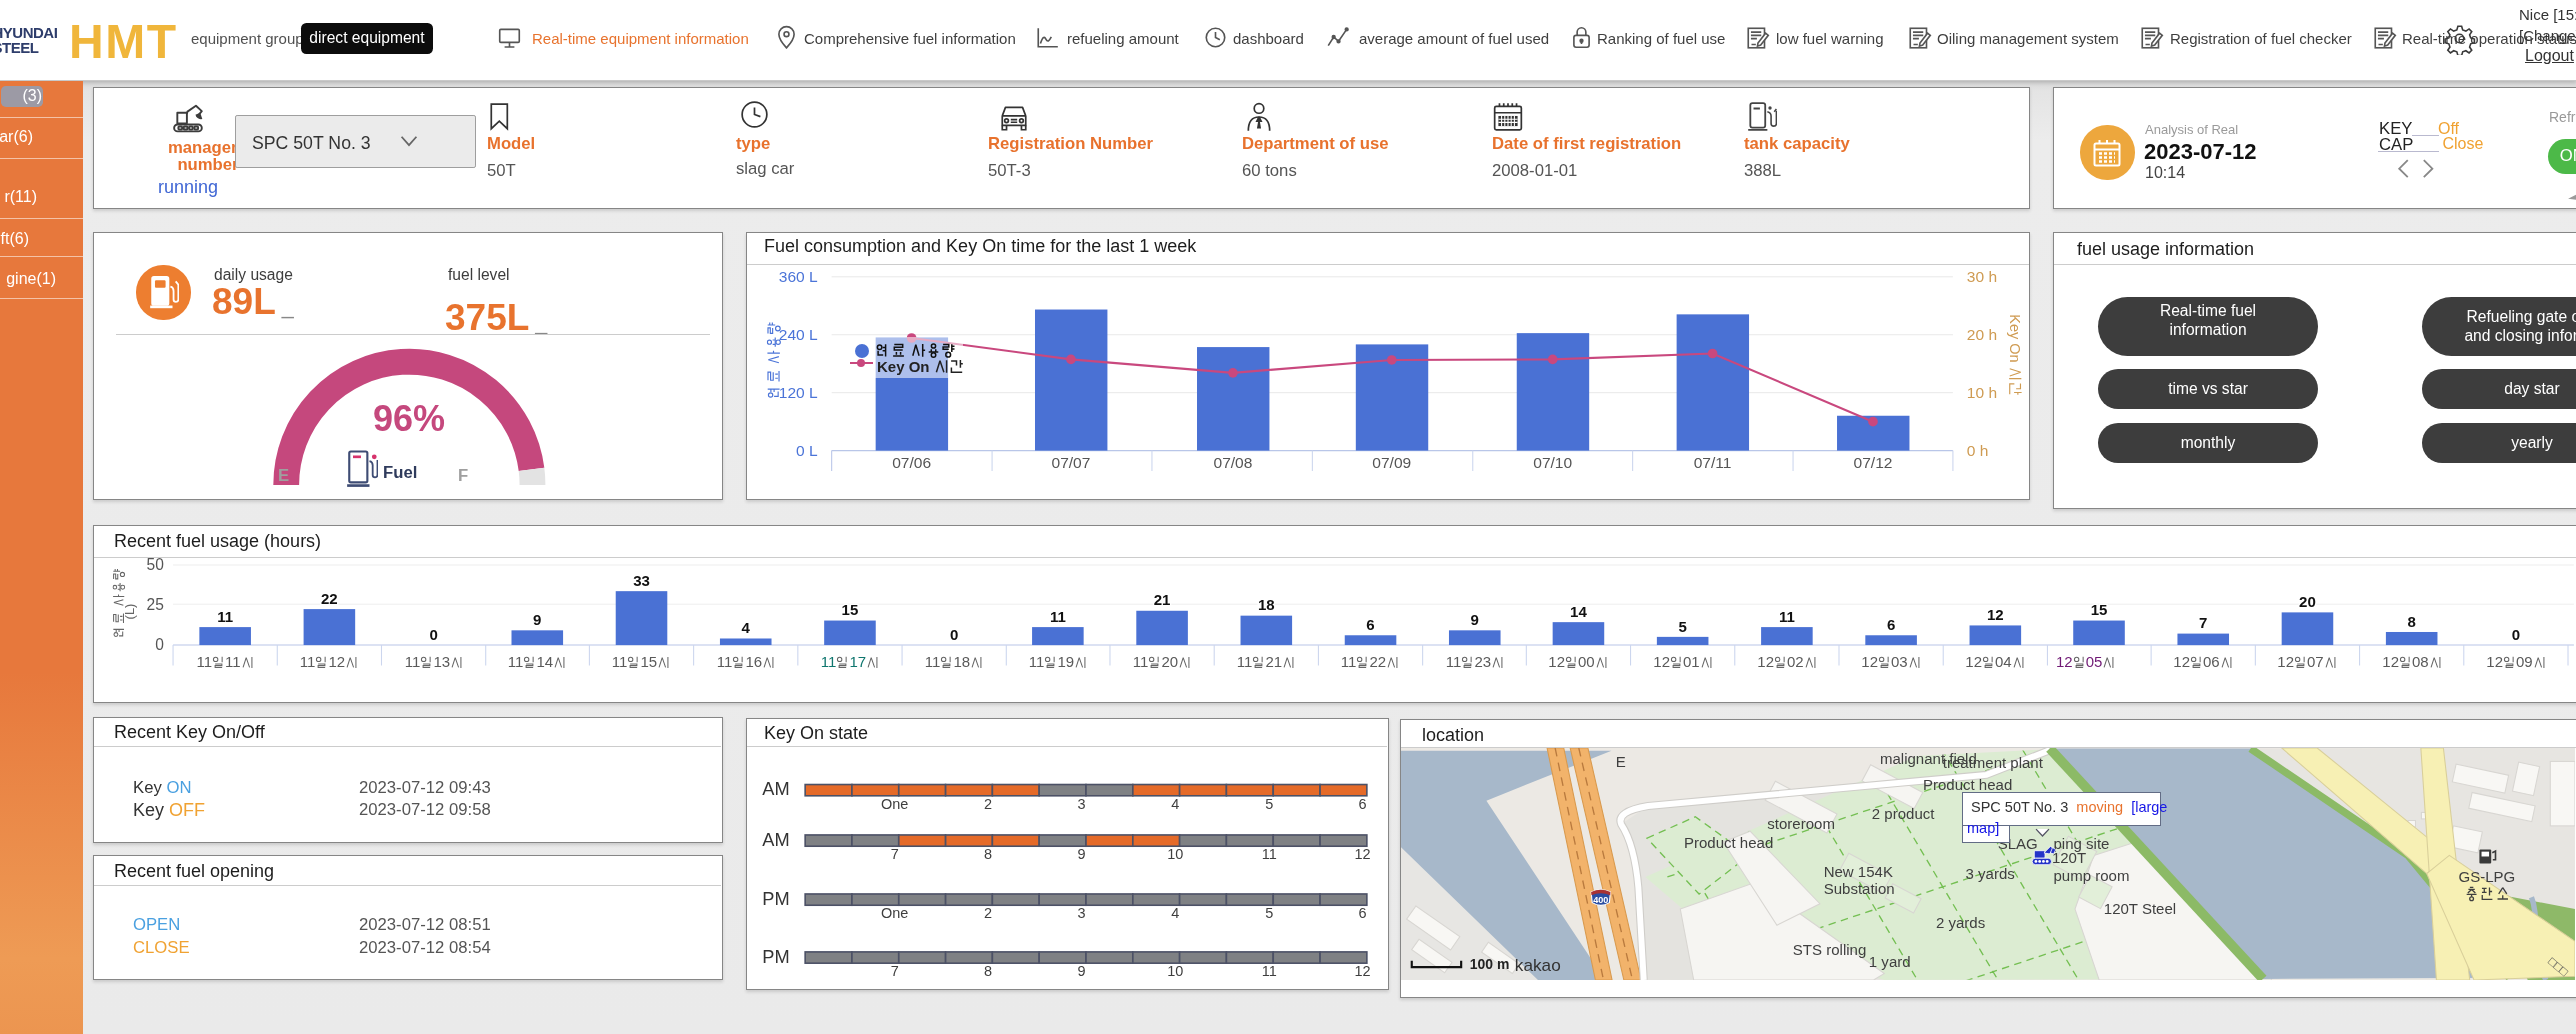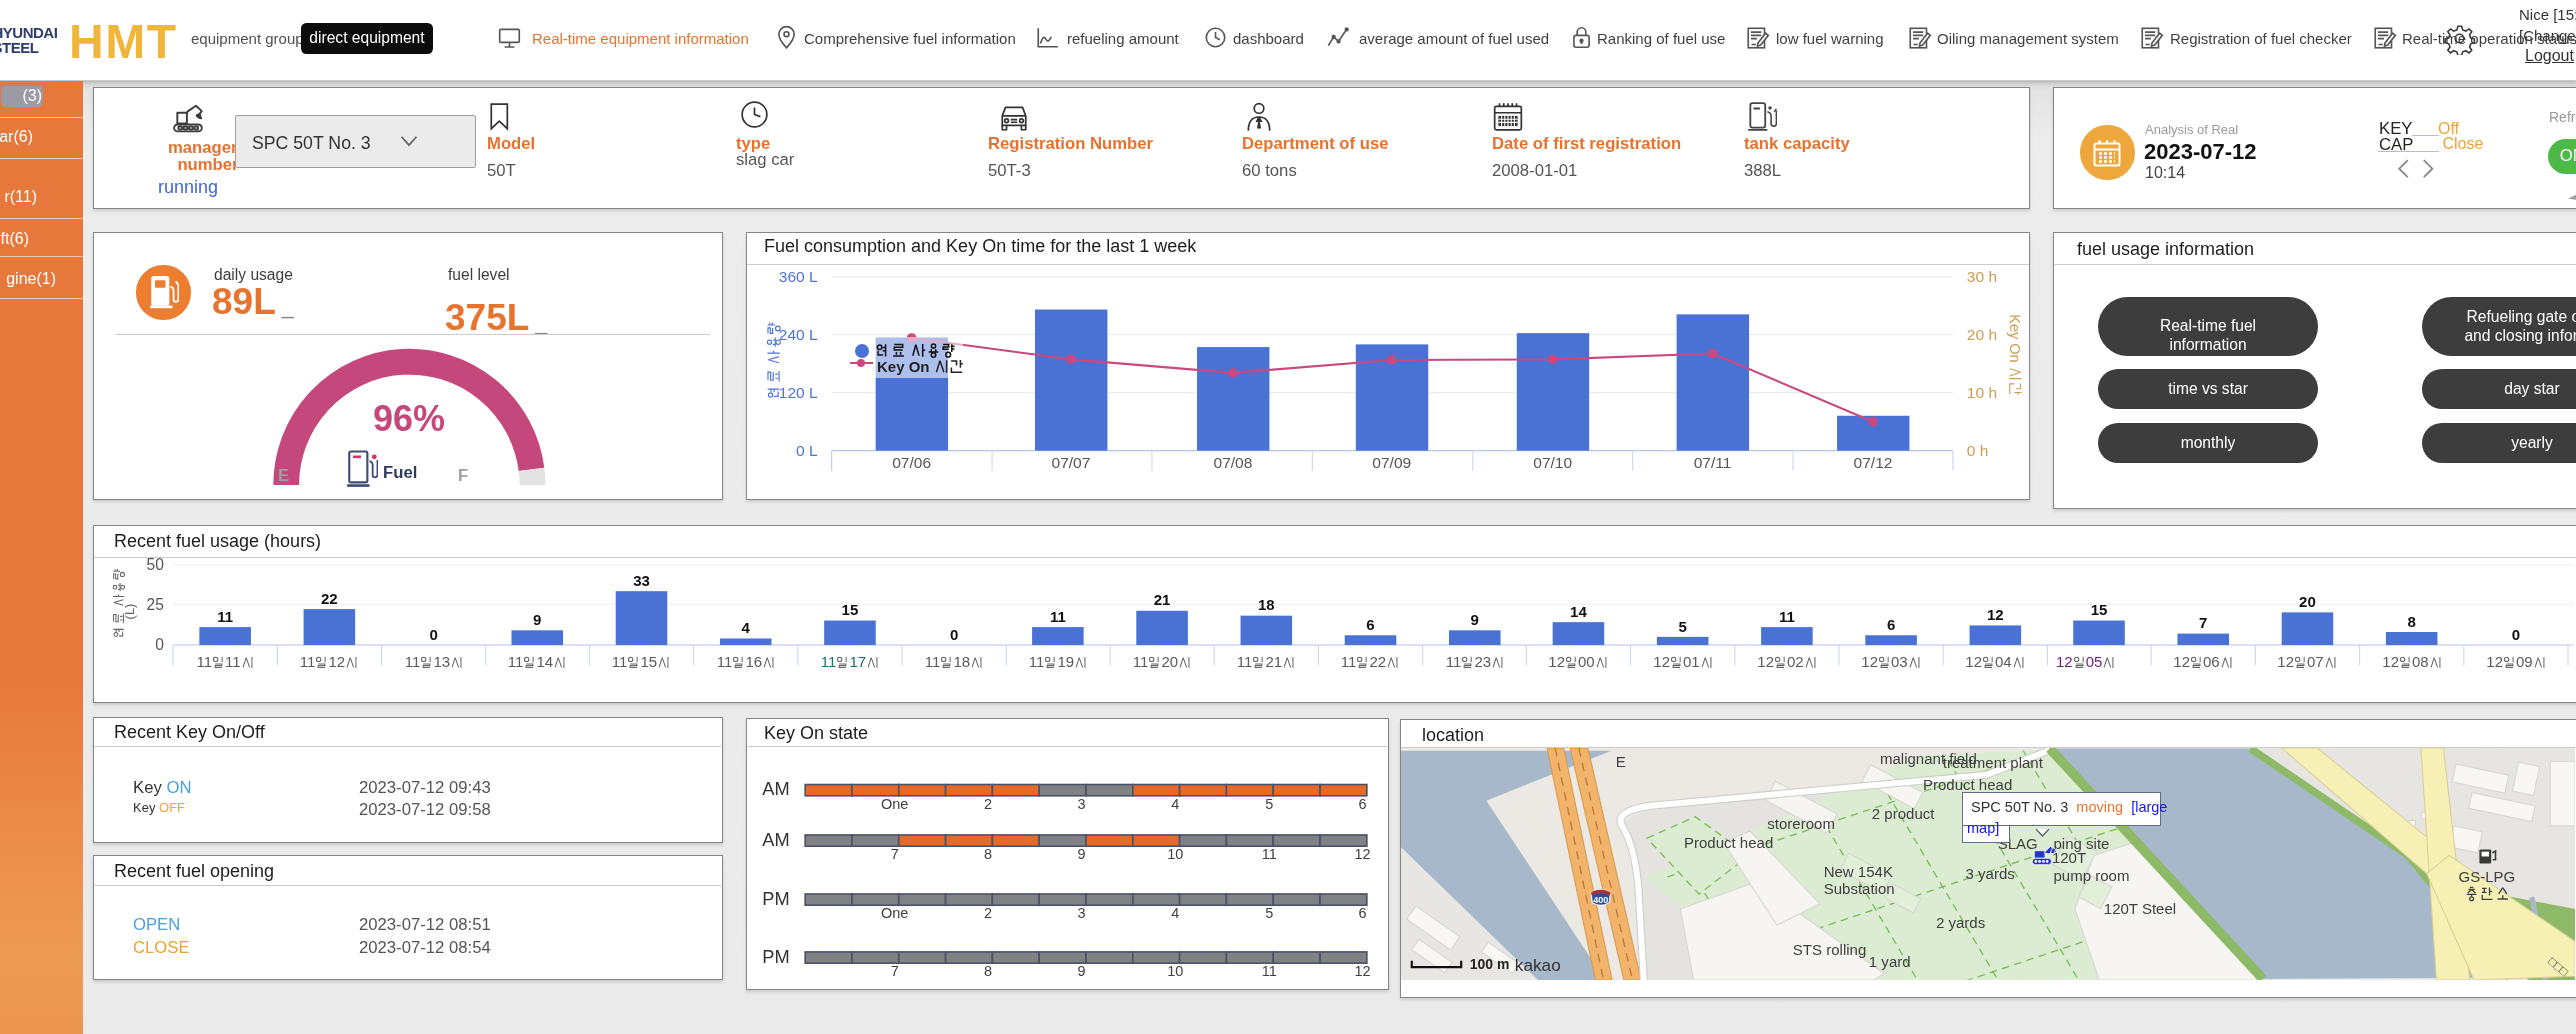--- a/index.html
+++ b/index.html
@@ -174,21 +174,21 @@
 <svg class="abs" style="left:488px;top:102px" width="22.6" height="31" viewBox="0 0 42 58" fill="none" stroke="#333" stroke-width="3.2">
       <path d="M6 4 H36 V50 L21 36 L6 50 Z"></path>
     </svg>
 <div class="olabel" style="left:487px;top:134px">Model</div>
 <div class="gval" style="left:487px;top:161px">50T</div>
 <svg class="abs" style="left:740px;top:100px" width="29" height="29" viewBox="0 0 54 54" fill="none" stroke="#333" stroke-width="3.2">
       <circle cx="27" cy="27" r="23"></circle>
       <path d="M27 14 V27 L38 31"></path>
     </svg>
 <div class="olabel" style="left:736px;top:134px">type</div>
-<div class="gval" style="left:736px;top:150px">slag car</div>
+<div class="gval" style="left:736px;top:159px">slag car</div>
 <svg class="abs" style="left:998px;top:103px" width="32" height="30" viewBox="0 0 60 56" fill="none" stroke="#333" stroke-width="3.2">
       <path d="M8 24 L14 8 H46 L52 24 M8 24 H52 V42 H8 Z" stroke-linejoin="round"></path>
       <path d="M8 42 V50 H16 V42 M44 42 V50 H52 V42"></path>
       <circle cx="16" cy="33" r="3.5"></circle>
       <circle cx="44" cy="33" r="3.5"></circle>
       <path d="M24 31 H36 M24 36 H36"></path>
     </svg>
 <div class="olabel" style="left:988px;top:134px">Registration Number</div>
 <div class="gval" style="left:988px;top:161px">50T-3</div>
 <svg class="abs" style="left:1244px;top:101px" width="30" height="32" viewBox="0 0 56 60" fill="none" stroke="#333" stroke-width="3.2">
@@ -368,21 +368,21 @@
 <div class="abs" style="left:857px;top:359px;width:8px;height:8px;border-radius:4.3px;background:#c9487e"></div>
 <div class="abs" style="left:877px;top:358px;font-size:15px;font-weight:bold;color:#222">Key On <svg class="hg" width="15" height="15" viewBox="0 0 100 100" stroke="#222" stroke-width="10">
       <use href="#g-si"></use>
     </svg><svg class="hg" width="15" height="15" viewBox="0 0 100 100" stroke="#222" stroke-width="10">
       <use href="#g-gan"></use>
     </svg></div>
 
 <div class="panel" style="left:2053px;top:232px;width:571px;height:277px"></div>
 <div class="ptitle" style="left:2077px;top:239px">fuel usage information</div>
 <div class="ptline" style="left:2054px;top:264px;width:568px"></div>
-<div class="abs" style="left:2098px;top:297px;width:220px;height:59px;border-radius:29.5px;background:#3d3d3d;color:#fff;font-size:15.6px;text-align:center;line-height:19.3px;padding-top:19px">Real-time fuel<br>information</div>
+<div class="abs" style="left:2098px;top:297px;width:220px;height:59px;border-radius:29.5px;background:#3d3d3d;color:#fff;font-size:15.6px;text-align:center;line-height:19.3px;padding-top:4px">Real-time fuel<br>information</div>
 <div class="abs" style="left:2098px;top:369px;width:220px;height:40px;border-radius:20.4px;background:#3d3d3d;color:#fff;font-size:15.6px;text-align:center;line-height:39px">time vs star</div>
 <div class="abs" style="left:2098px;top:423px;width:220px;height:40px;border-radius:20.4px;background:#3d3d3d;color:#fff;font-size:15.6px;text-align:center;line-height:39px">monthly</div>
 <div class="abs" style="left:2422px;top:297px;width:220px;height:59px;border-radius:29.5px;background:#3d3d3d;color:#fff;font-size:15.6px;text-align:center;line-height:19.3px;padding-top:9.7px">Refueling gate ope<br>and closing informa</div>
 <div class="abs" style="left:2422px;top:369px;width:220px;height:40px;border-radius:20.4px;background:#3d3d3d;color:#fff;font-size:15.6px;text-align:center;line-height:39px">day star</div>
 <div class="abs" style="left:2422px;top:423px;width:220px;height:40px;border-radius:20.4px;background:#3d3d3d;color:#fff;font-size:15.6px;text-align:center;line-height:39px">yearly</div>
 
 <div class="panel" style="left:93px;top:525px;width:2530px;height:178px"></div>
 <div class="ptitle" style="left:114px;top:531px">Recent fuel usage (hours)</div>
 <div class="ptline" style="left:94px;top:557px;width:2528px"></div>
 <svg class="abs" style="left:93px;top:558px" width="2482" height="144" viewBox="0 0 4620 268">
@@ -570,21 +570,21 @@
       <use href="#g-il"></use>
     </svg>09<svg class="hg" width="13" height="13" viewBox="0 0 100 100" stroke="#666" stroke-width="8">
       <use href="#g-si"></use>
     </svg></div>
 
 <div class="panel" style="left:93px;top:717px;width:630px;height:126px"></div>
 <div class="ptitle" style="left:114px;top:722px">Recent Key On/Off</div>
 <div class="ptline" style="left:94px;top:746px;width:627px"></div>
 <div class="abs" style="left:133px;top:778px;font-size:16.7px;color:#333">Key <span style="color:#4aa0e0">ON</span></div>
 <div class="abs" style="left:359px;top:778px;font-size:16.7px;color:#555">2023-07-12 09:43</div>
-<div class="abs" style="left:133px;top:800px;font-size:13px;color:#333">Key <span style="color:#f0a232">OFF</span></div>
+<div class="abs" style="left:133px;top:800px;font-size:18px;color:#333">Key <span style="color:#f0a232">OFF</span></div>
 <div class="abs" style="left:359px;top:800px;font-size:16.7px;color:#555">2023-07-12 09:58</div>
 
 <div class="panel" style="left:93px;top:855px;width:630px;height:125px"></div>
 <div class="ptitle" style="left:114px;top:861px">Recent fuel opening</div>
 <div class="ptline" style="left:94px;top:885px;width:627px"></div>
 <div class="abs" style="left:133px;top:915px;font-size:16.7px;color:#4aa0e0">OPEN</div>
 <div class="abs" style="left:359px;top:915px;font-size:16.7px;color:#555">2023-07-12 08:51</div>
 <div class="abs" style="left:133px;top:938px;font-size:16.7px;color:#f0a232">CLOSE</div>
 <div class="abs" style="left:359px;top:938px;font-size:16.7px;color:#555">2023-07-12 08:54</div>
 

